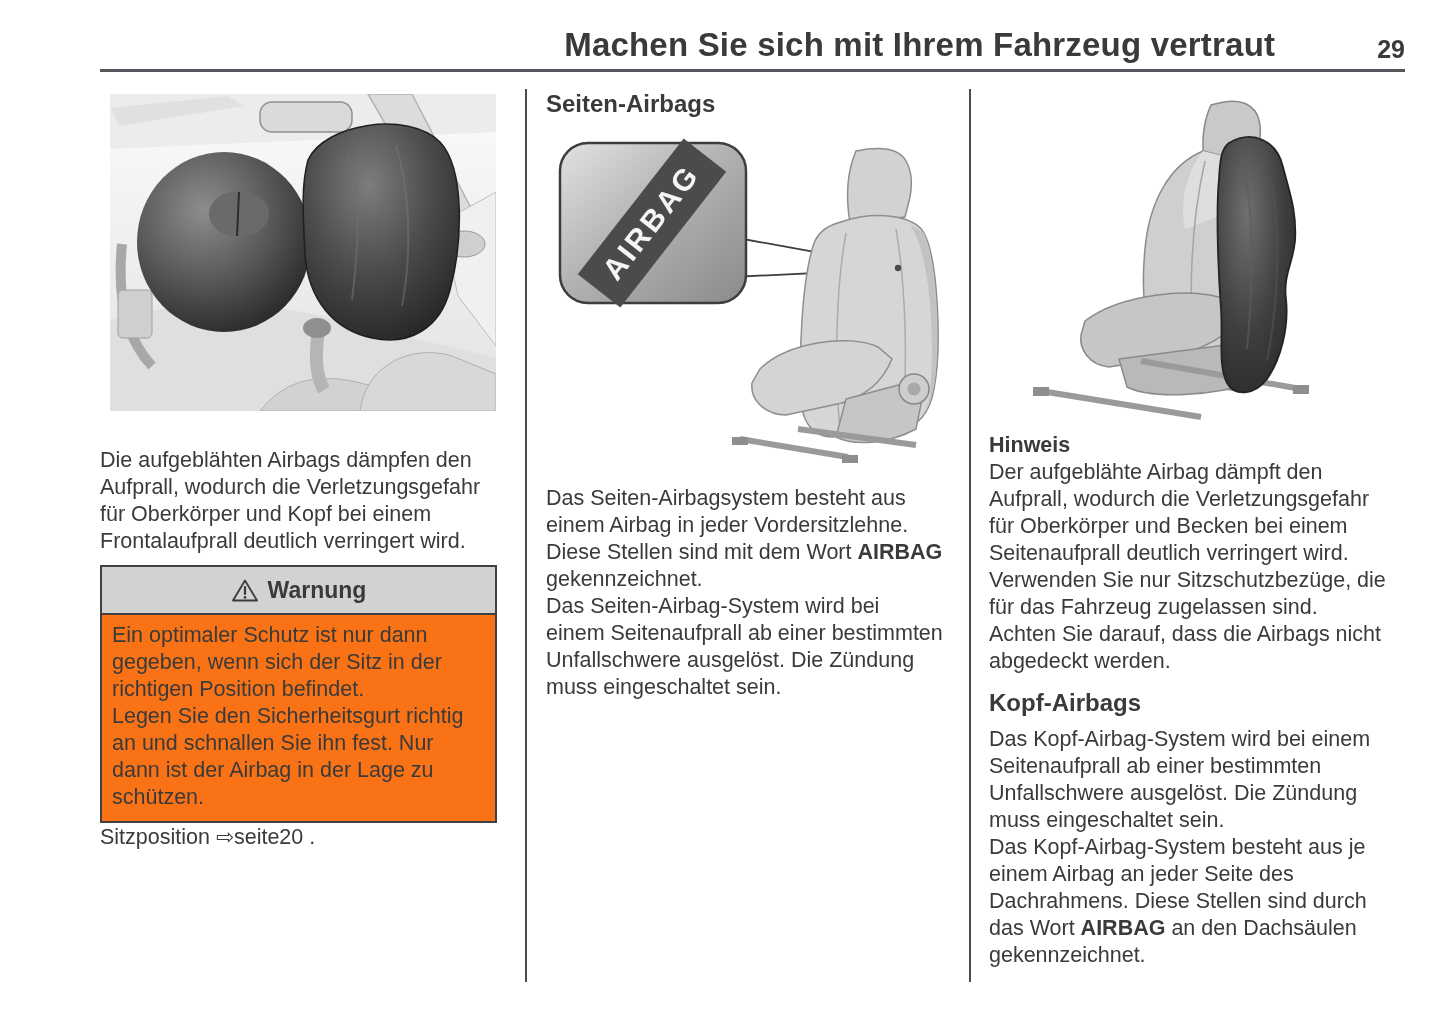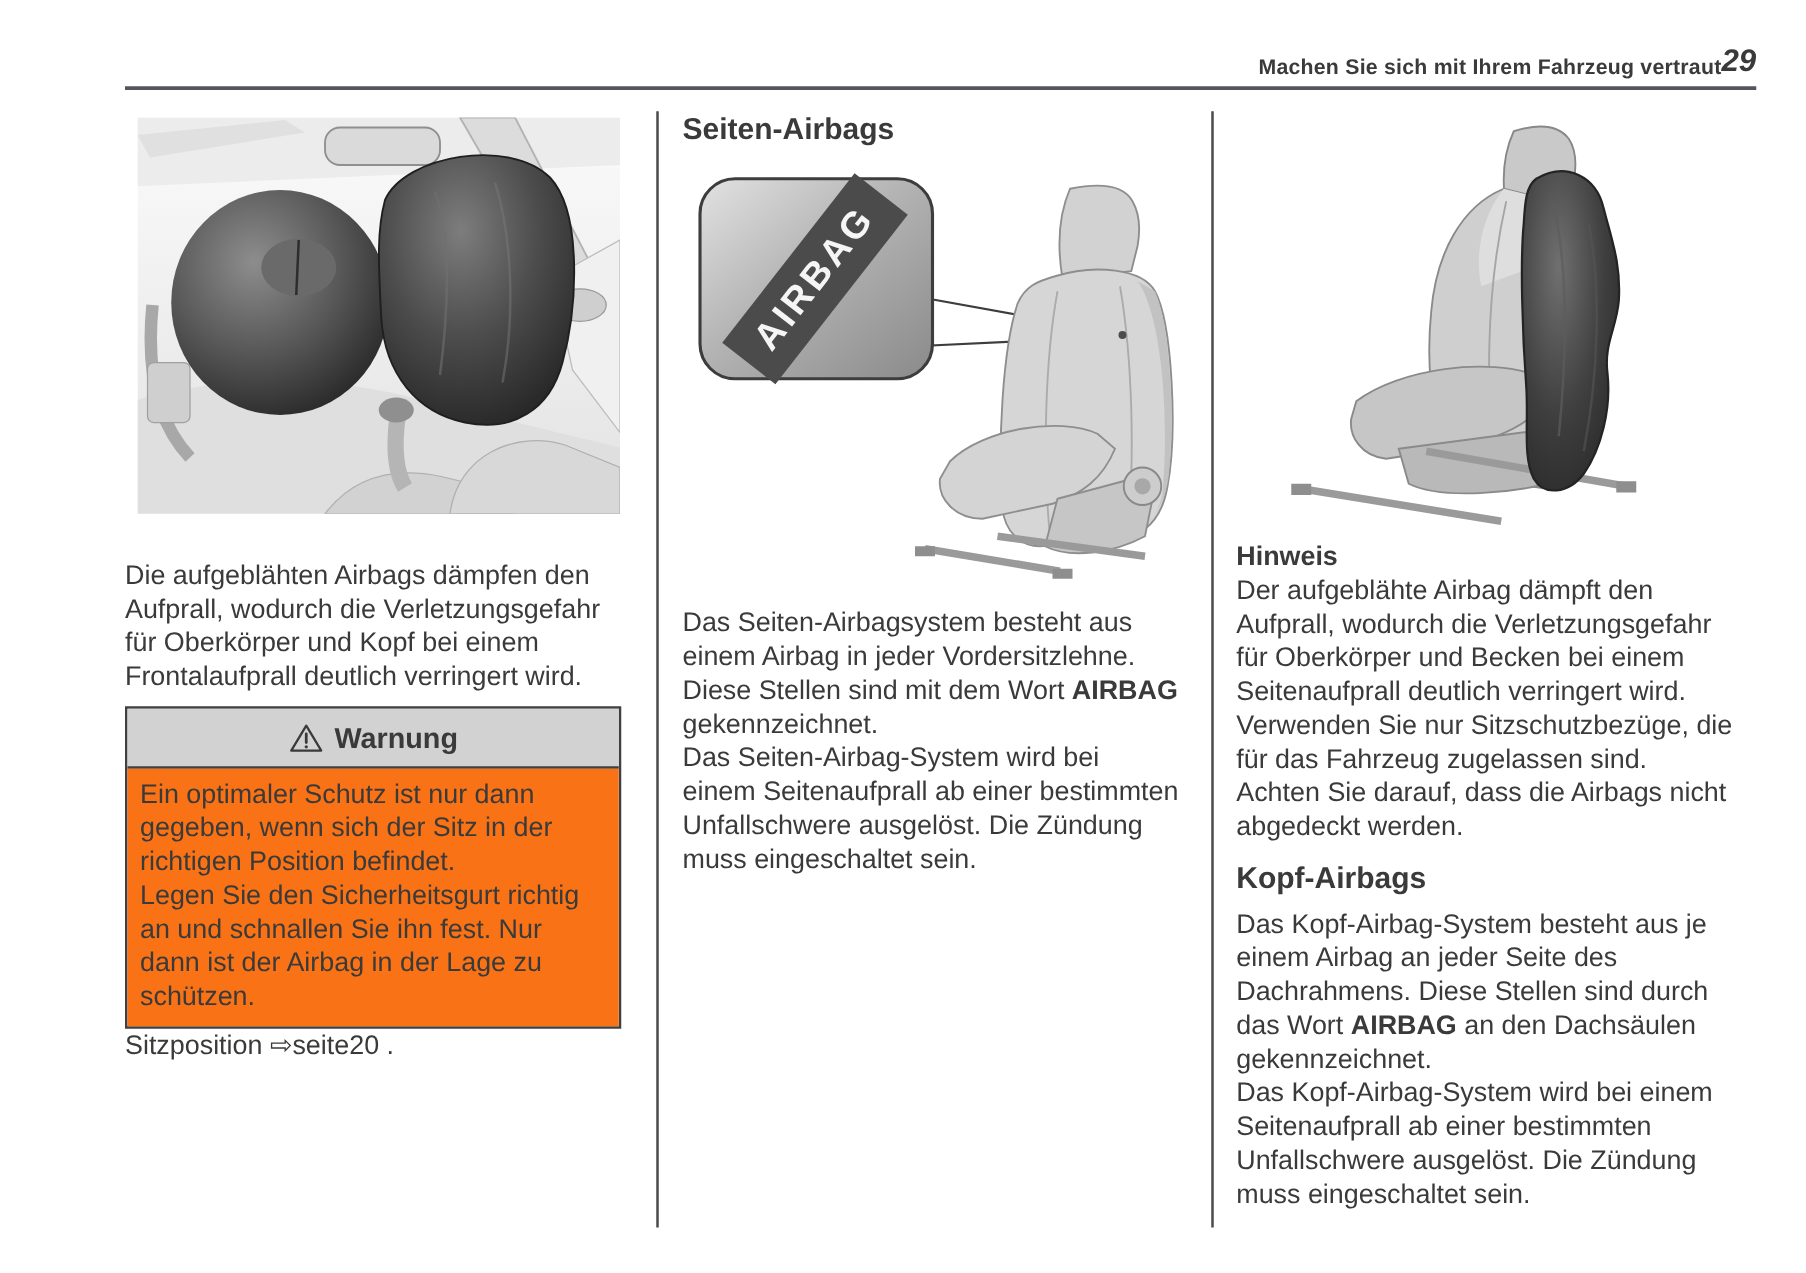--- a/index.html
+++ b/index.html
@@ -12,22 +12,22 @@
     overflow:hidden;
   }
   
   .hdr{
     margin:0 40px 0 100px;
     height:64px;
     border-bottom:3px solid #55565b;
     display:flex;align-items:flex-end;justify-content:flex-end;
     padding-bottom:5px;
   }
-  .hdr-title{font-size:17px;font-weight:bold;letter-spacing:.2px;}
-  .hdr-num{font-size:25px;font-weight:bold;font-style:italic;}
+  .hdr-title{font-size:33px;font-weight:bold;letter-spacing:.2px;}
+  .hdr-num{font-size:25px;font-weight:bold;margin-left:102px;}
   
   .content{
     display:flex;align-items:stretch;
     margin-left:100px;margin-top:17px;
     height:893px;
   }
   .col{width:397px;flex:none;font-size:21.5px;line-height:27px;}
   .vdiv{flex:none;width:2px;background:#4b4b4d;height:100%;}
   .vdiv.d1{margin:0 19px 0 28px;}
   .vdiv.d2{margin:0 18px 0 26px;}
@@ -208,18 +208,18 @@
           <path d="M282,90 C292,140 290,210 278,272" stroke="#555555" stroke-width="2" fill="none" opacity="0.6"></path>
         </g>
       </svg>
 
       <p class="t"><strong>Hinweis</strong></p>
       <p class="t">Der aufgeblähte Airbag dämpft den Aufprall, wodurch die Verletzungsgefahr für Oberkörper und Becken bei einem Seitenaufprall deutlich verringert wird.</p>
       <p class="t">Verwenden Sie nur Sitzschutzbezüge, die für das Fahrzeug zugelassen sind. Achten Sie darauf, dass die Airbags nicht abgedeckt werden.</p>
 
       <h2 class="sec kopf">Kopf-Airbags</h2>
 
+      <p class="t">Das Kopf-Airbag-System wird bei einem Seitenaufprall ab einer bestimmten Unfallschwere ausgelöst. Die Zündung muss eingeschaltet sein.</p>
       <p class="t"><span>Das Kopf-Airbag-System besteht aus je einem Airbag an jeder Seite des Dachrahmens. Diese Stellen sind durch das Wort </span><strong>AIRBAG</strong><span> an den Dachsäulen gekennzeichnet.</span></p>
-      <p class="t">Das Kopf-Airbag-System wird bei einem Seitenaufprall ab einer bestimmten Unfallschwere ausgelöst. Die Zündung muss eingeschaltet sein.</p>
     </div>
 
   </div>
 </div>
 
 </body></html>

